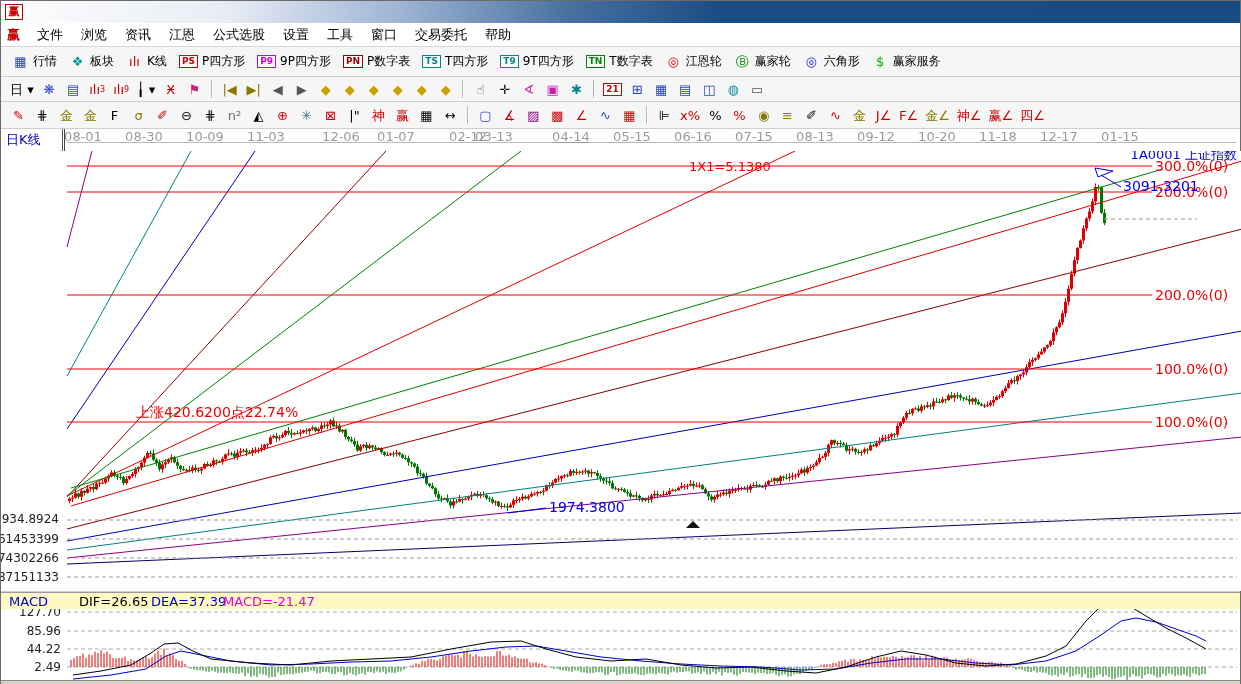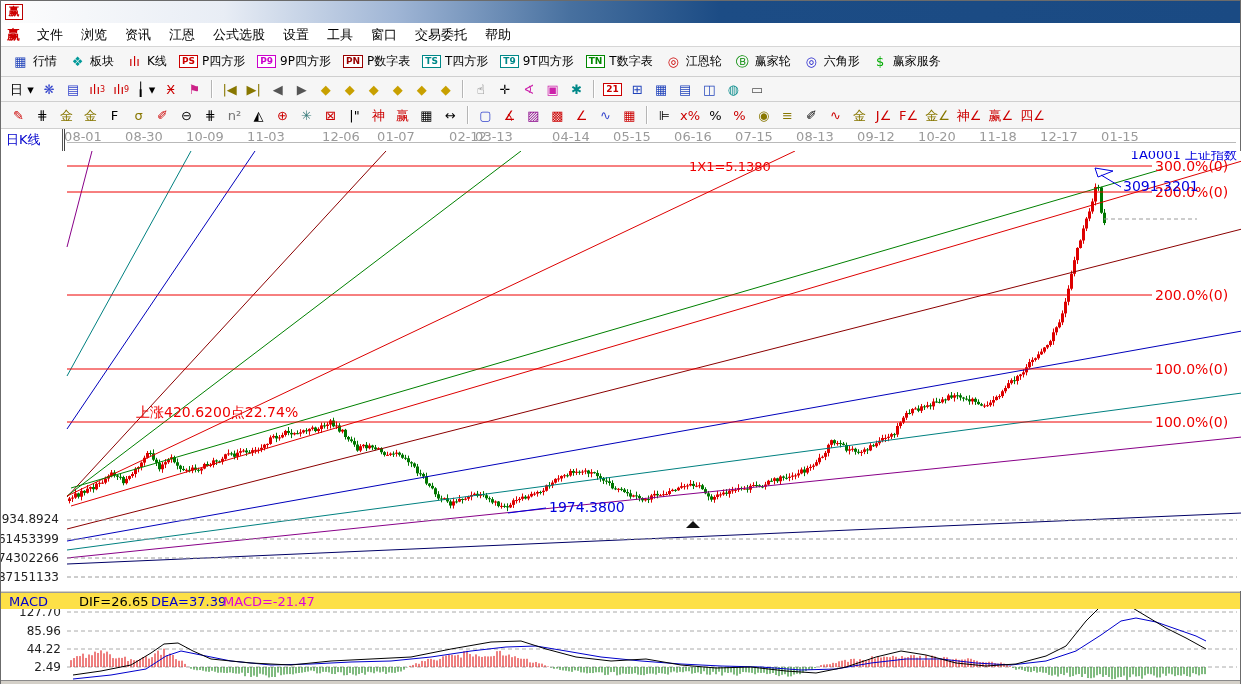--- a/index.html
+++ b/index.html
@@ -45,21 +45,21 @@
   .date-tick{position:absolute;top:0;font-size:13px;color:#9a9a9a;transform:translateX(-50%);}
 
   #chart-wrap{position:absolute;left:0;top:150px;width:1241px;height:440px;background:#fff;}
   #chart-top-border{position:absolute;left:0;top:150px;width:100%;height:1px;background:#444;}
   #chart-left-border{position:absolute;left:63px;top:128px;width:1px;height:462px;background:#444;}
   #chart-right-border{position:absolute;left:1237px;top:150px;width:1px;height:440px;background:#888;}
 
   
   #macd-divider{position:absolute;left:0;top:589px;width:100%;height:3px;background:#d4d0c8;
     border-top:1px solid #fff;border-bottom:1px solid #9a9a9a;box-sizing:border-box;}
-  #macd-header{position:absolute;left:0;top:592px;width:100%;height:16px;background:#fde047;font-size:13px;}
+  #macd-header{position:absolute;left:0;top:592px;width:100%;height:16px;background:#fef9c3;font-size:13px;}
   #macd-header span{position:absolute;top:1px;white-space:nowrap;}
   #macd-wrap{position:absolute;left:0;top:592px;width:1241px;height:88px;}
   #statusbar{position:absolute;left:0;top:679px;width:100%;height:5px;background:#d4d0c8;border-top:1px solid #8a8a8a;box-sizing:border-box;}
 
   svg text{font-family:"DejaVu Sans","Liberation Sans",sans-serif;}
 </style>
 </head>
 <body>
 
 <div id="app">

